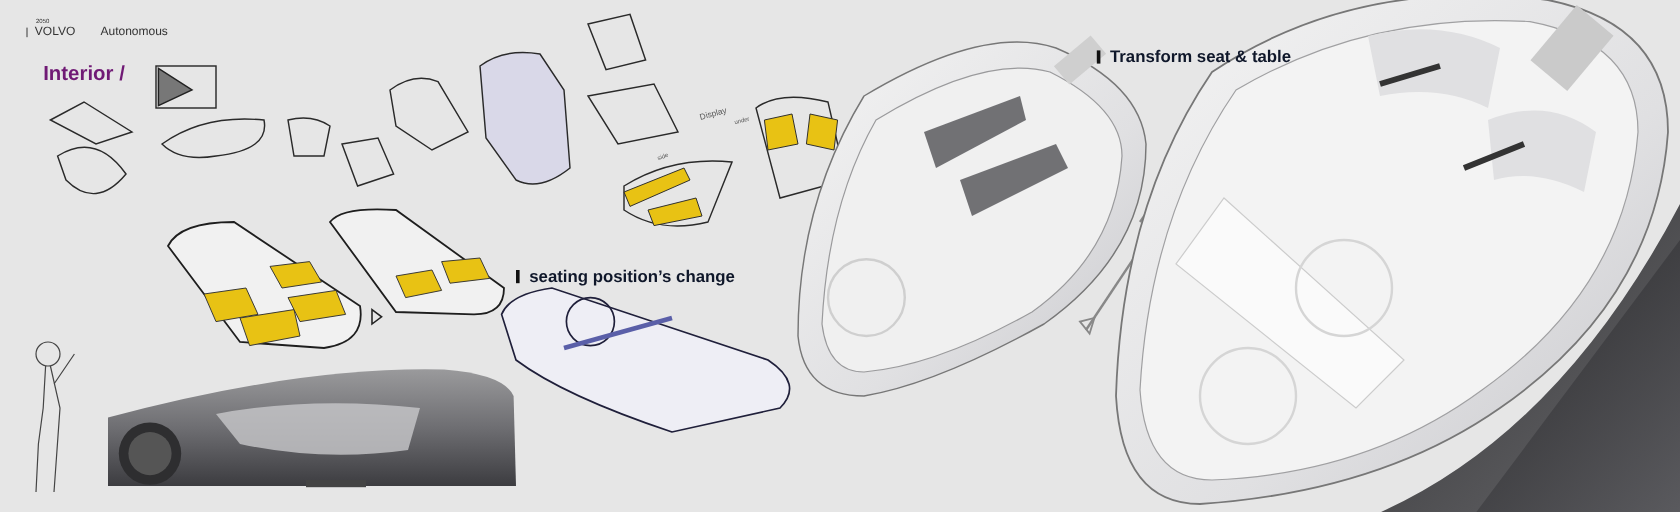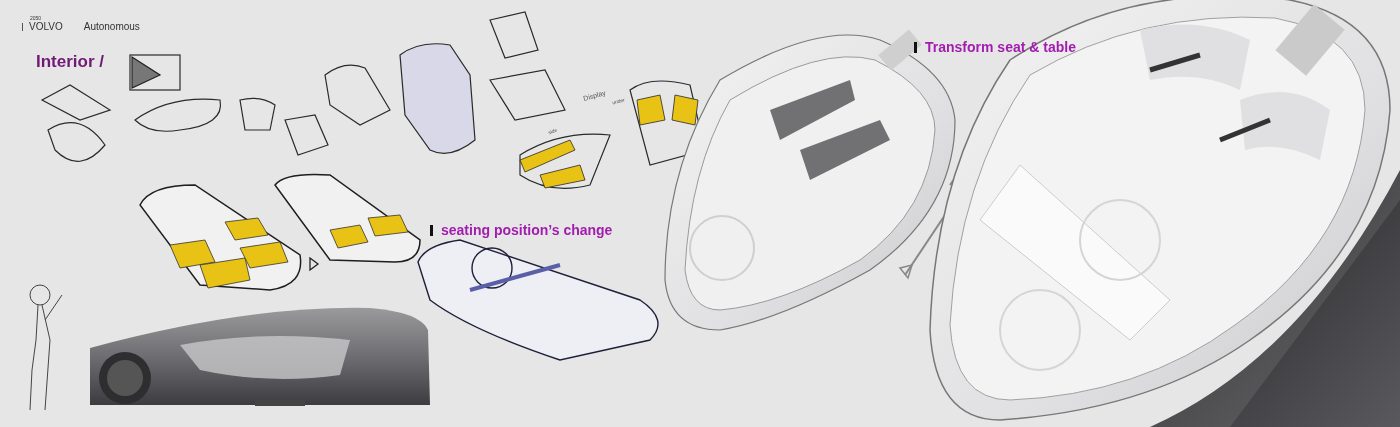--- a/index.html
+++ b/index.html
@@ -4,21 +4,21 @@
 <style>
   html,body{margin:0;padding:0;}
   body{width:1400px;height:427px;overflow:hidden;background:#e6e6e6;font-family:"Liberation Sans",sans-serif;position:relative;}
   .abs{position:absolute;}
   .brand{left:22px;top:15px;color:#333;}
   .brand .year{font-size:5px;line-height:6px;margin-left:8px;}
   .brand .line{display:flex;align-items:center;font-size:10px;}
   .brand .bar{width:1px;height:8px;background:#555;margin-right:6px;}
   .brand .sp{margin-left:21px;}
   .title{left:36px;top:52px;font-size:17px;font-weight:bold;color:#701a75;}
-  .label{font-size:14px;font-weight:bold;color:#a21caf;display:flex;align-items:center;}
+  .label{font-size:14px;font-weight:bold;color:#0f172a;display:flex;align-items:center;}
   .label .mark{width:3px;height:11px;background:#111;margin-right:8px;}
   svg{position:absolute;left:0;top:0;}
 </style>
 </head>
 <body>
 
 <svg width="1400" height="427" viewBox="0 0 1400 427">
   <defs>
     <linearGradient id="shadow" x1="0" y1="0" x2="1" y2="1">
       <stop offset="0" stop-color="#1d1d1f"></stop>

